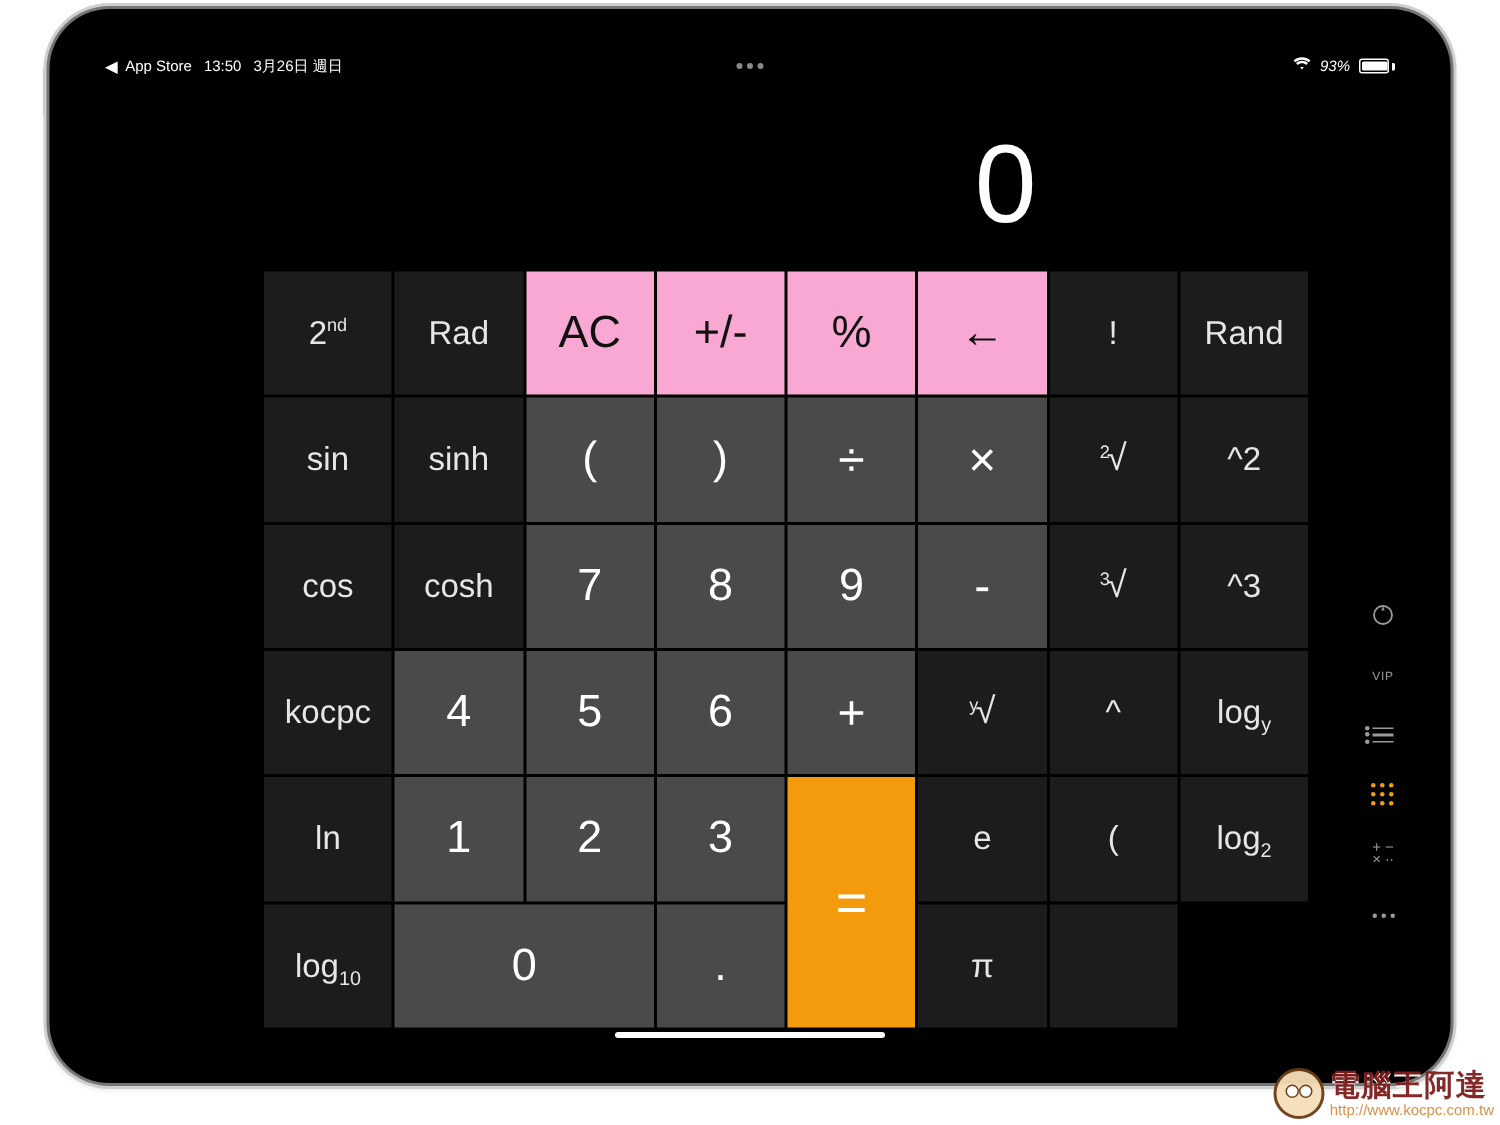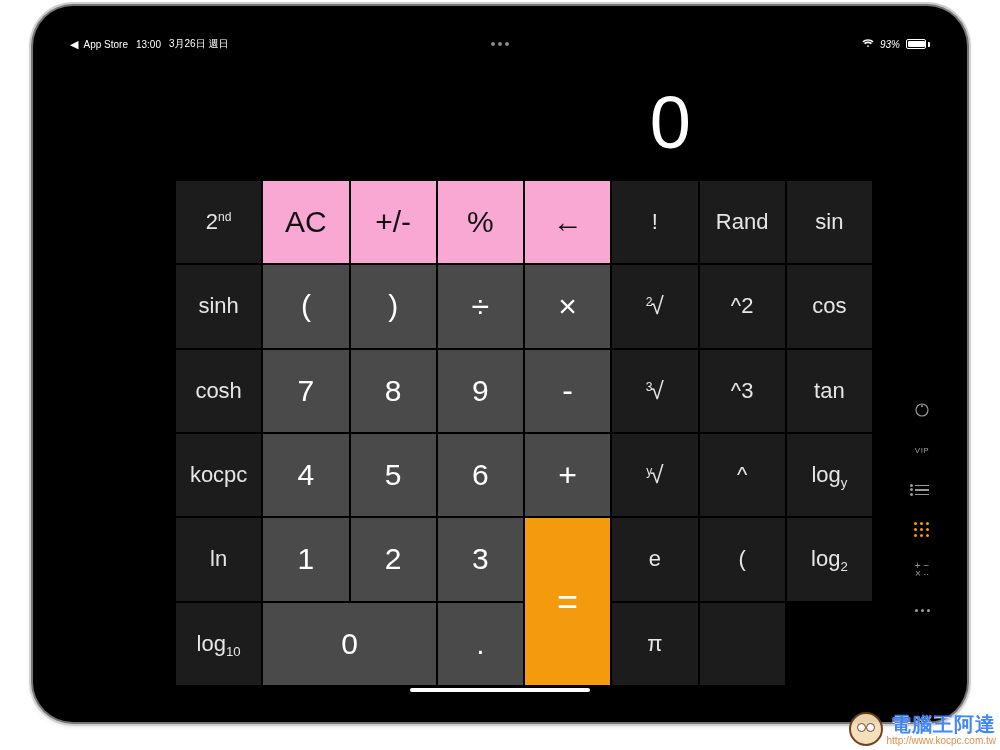--- a/index.html
+++ b/index.html
@@ -140,39 +140,39 @@
     border: 2px solid #6b3d15;
     position: relative;
   }
   .wm-face::before, .wm-face::after {
     content: ""; position: absolute; width: 7px; height: 7px; background:#fff; border:1.5px solid #6b3d15; border-radius:50%;
     top: 9px;
   }
   .wm-face::before { left: 6px; }
   .wm-face::after  { right: 6px; }
   .wm-text { display: flex; flex-direction: column; line-height: 1; }
-  .wm-title { font-size: 20px; font-weight: 800; color: #3b82f6; text-shadow: 0 1px 0 #fff; letter-spacing: 1px; text-align: right; }
+  .wm-title { font-size: 20px; font-weight: 800; color: #7f1d1d; text-shadow: 0 1px 0 #fff; letter-spacing: 1px; }
   .wm-url { font-size: 10px; color: #d98a3f; margin-top: 2px; }
 </style>
 </head>
 <body>
 
 <div class="stage">
   <div class="hw hw-top1"></div>
   <div class="hw hw-top2"></div>
   <div class="hw hw-side"></div>
 
   <div class="device">
     <div class="screen">
 
       <div class="statusbar">
         <div class="status-left">
           <span class="back-caret">◀</span>
           <span>App Store</span>
-          <span>13:00</span>
+          <span>13:50</span>
           <span>3月26日 週日</span>
         </div>
         <div class="status-center">
           <span class="dot"></span>
             <span class="dot"></span>
             <span class="dot"></span>
         </div>
         <div class="status-right">
           <span class="wifi-icon">
             <svg viewBox="0 0 16 12">
@@ -189,20 +189,21 @@
         </div>
       </div>
 
       <div class="readout">0</div>
 
       <div class="keypad">
 
         <div class="key fn">
             <span><span>2</span><span class="sup">nd</span></span>
           </div>
+        <div class="key fn">Rad</div>
         <div class="key util">AC</div>
         <div class="key util">+/-</div>
         <div class="key util">%</div>
         <div class="key util">←</div>
         <div class="key fn">!</div>
         <div class="key fn">Rand</div>
 
         <div class="key fn">sin</div>
         <div class="key fn">sinh</div>
         <div class="key num">(</div>
@@ -218,21 +219,20 @@
         <div class="key fn">cosh</div>
         <div class="key num">7</div>
         <div class="key num">8</div>
         <div class="key num">9</div>
         <div class="key op">-</div>
         <div class="key fn">
             <span><span class="presup">3</span><span class="radic">√</span></span>
           </div>
         <div class="key fn">^3</div>
 
-        <div class="key fn">tan</div>
         <div class="key fn">kocpc</div>
         <div class="key num">4</div>
         <div class="key num">5</div>
         <div class="key num">6</div>
         <div class="key op">+</div>
         <div class="key fn">
             <span><span class="presup">y</span><span class="radic">√</span></span>
           </div>
         <div class="key fn">^</div>
 

